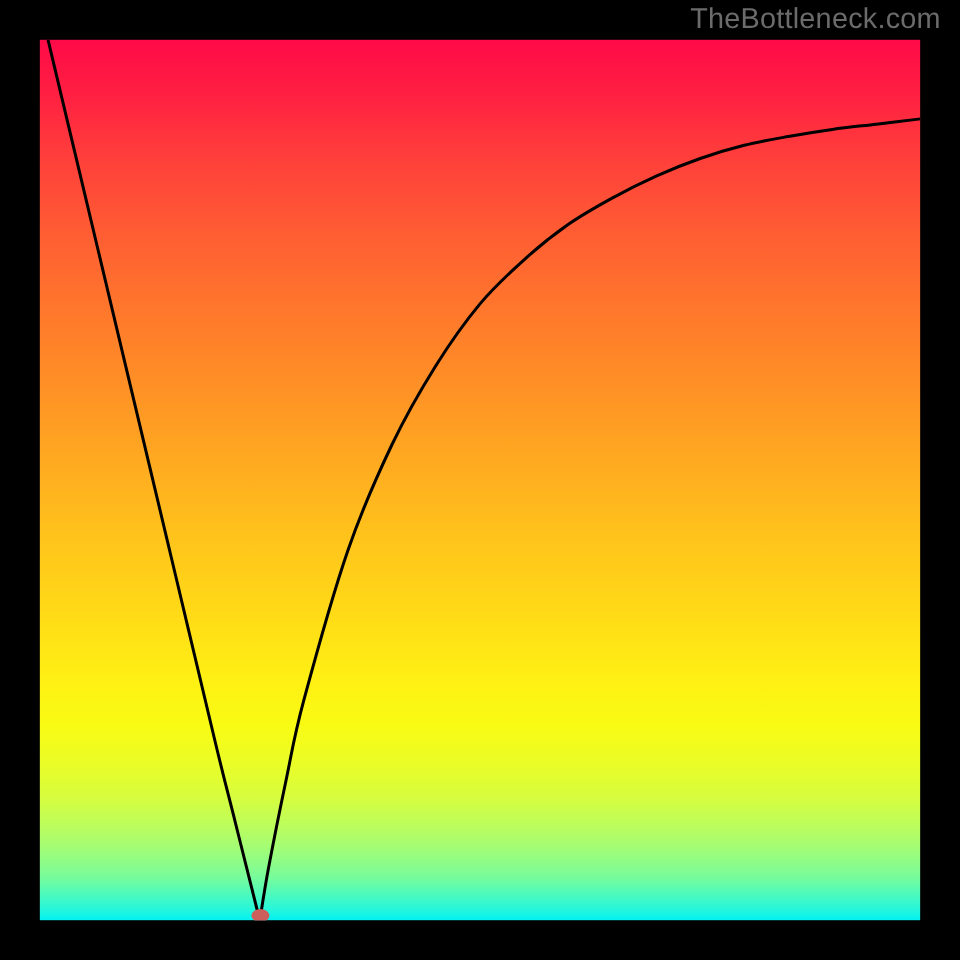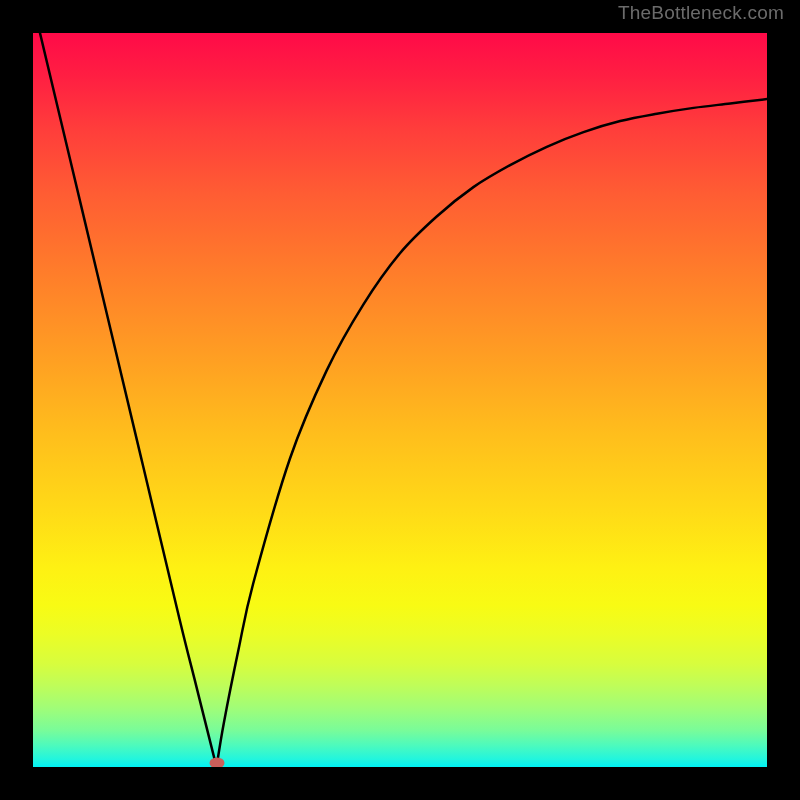--- a/index.html
+++ b/index.html
@@ -15,21 +15,21 @@
     position: relative;
     width: 800px;
     height: 800px;
     background: #000;
   }
   .watermark {
     position: absolute;
     top: 2px;
     right: 16px;
     color: #6b6b6b;
-    font-size: 19px;
+    font-size: 24px;
     font-weight: 500;
     font-family: Arial, Helvetica, sans-serif;
     letter-spacing: 0.2px;
     z-index: 5;
   }
   .plot {
     position: absolute;
     left: 33px;
     top: 33px;
     width: 734px;

